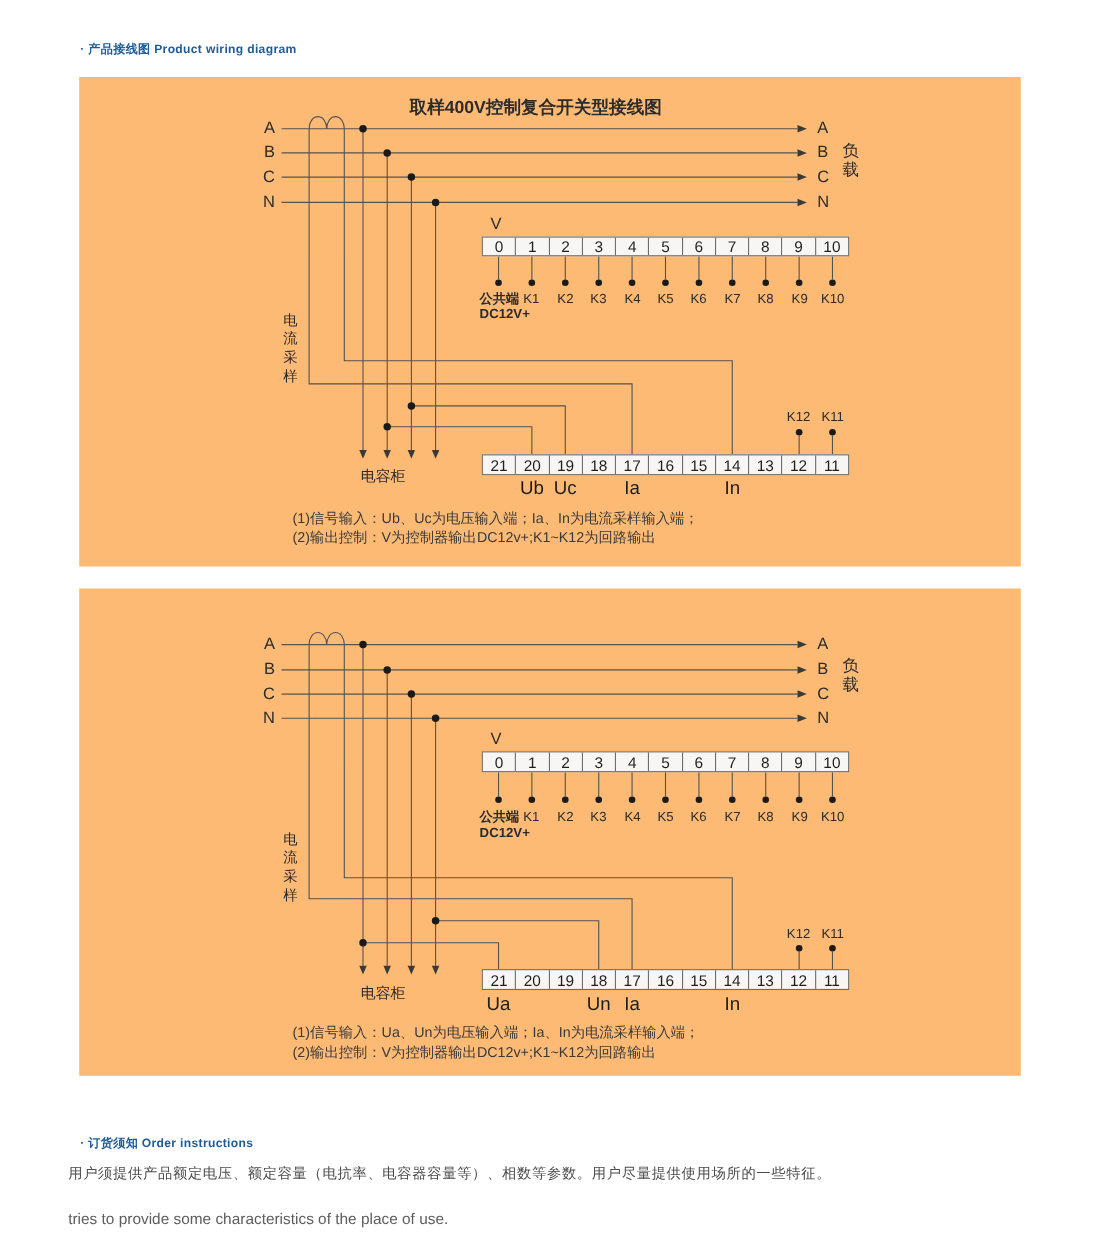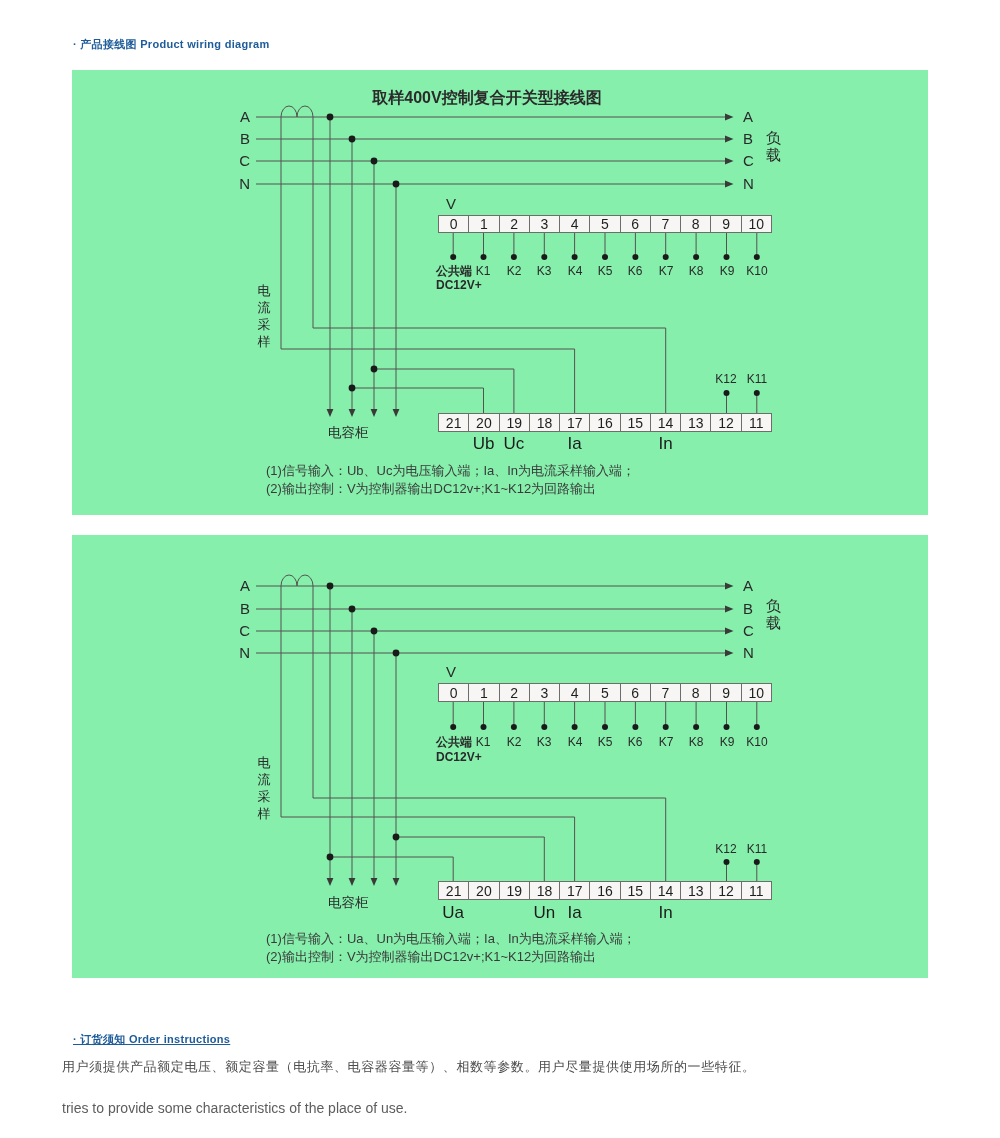--- a/index.html
+++ b/index.html
@@ -1,19 +1,19 @@
 <!DOCTYPE html>
 <html><head>
 <meta charset="utf-8">
 <style>
   html,body{margin:0;padding:0;background:#ffffff;}
   .page{position:relative;width:1000px;height:1138px;background:#ffffff;overflow:hidden;
         font-family:"Liberation Sans","DejaVu Sans",sans-serif;}
   .sec-h{position:absolute;color:#1d5b99;font-size:11px;font-weight:700;letter-spacing:0.3px;}
-  .panel{position:absolute;left:72px;width:856px;background:#86efac;}
+  .panel{position:absolute;left:72px;width:856px;background:#fdba74;}
   .p1{top:70px;height:445px;}
   .p2{top:535px;height:443px;}
   .panel svg{position:absolute;left:0;top:0;}
   .wire{stroke:#55534f;stroke-width:1;fill:none;}
   .dot{fill:#1a1a1a;}
   .arr{fill:#3a3a38;}
   .lbl{position:absolute;color:#2a2a2a;line-height:1.1;white-space:nowrap;}
   .dtitle{position:absolute;left:0;width:830px;text-align:center;font-size:16px;font-weight:700;color:#2b2b2b;}
   .phase{font-size:15px;width:22px;}
   .pl{text-align:right;}
@@ -290,17 +290,17 @@
     </div>
     <div class="lbl slbl" style="left:359.2px;top:369px;">Ua</div>
     <div class="lbl slbl" style="left:450.3px;top:369px;">Un</div>
     <div class="lbl slbl" style="left:480.6px;top:369px;">Ia</div>
     <div class="lbl slbl" style="left:571.7px;top:369px;">In</div>
 
     <div class="lbl note" style="left:178px;top:397px;">(1)信号输入：Ua、Un为电压输入端；Ia、In为电流采样输入端；</div>
     <div class="lbl note" style="left:178px;top:415px;">(2)输出控制：V为控制器输出DC12v+;K1~K12为回路输出</div>
   </div>
 
-  <div class="sec-h" style="left:73px;top:1032px;text-decoration:underline;">· 订货须知 Order instructions</div>
+  <div class="sec-h" style="left:73px;top:1032px;">· 订货须知 Order instructions</div>
   <div class="body-zh" style="left:62px;top:1058px;width:880px;">用户须提供产品额定电压、额定容量（电抗率、电容器容量等）、相数等参数。用户尽量提供使用场所的一些特征。</div>
   <div class="body-en" style="left:62px;top:1100px;width:880px;">tries to provide some characteristics of the place of use.</div>
 
 </div>
 
 </body></html>

